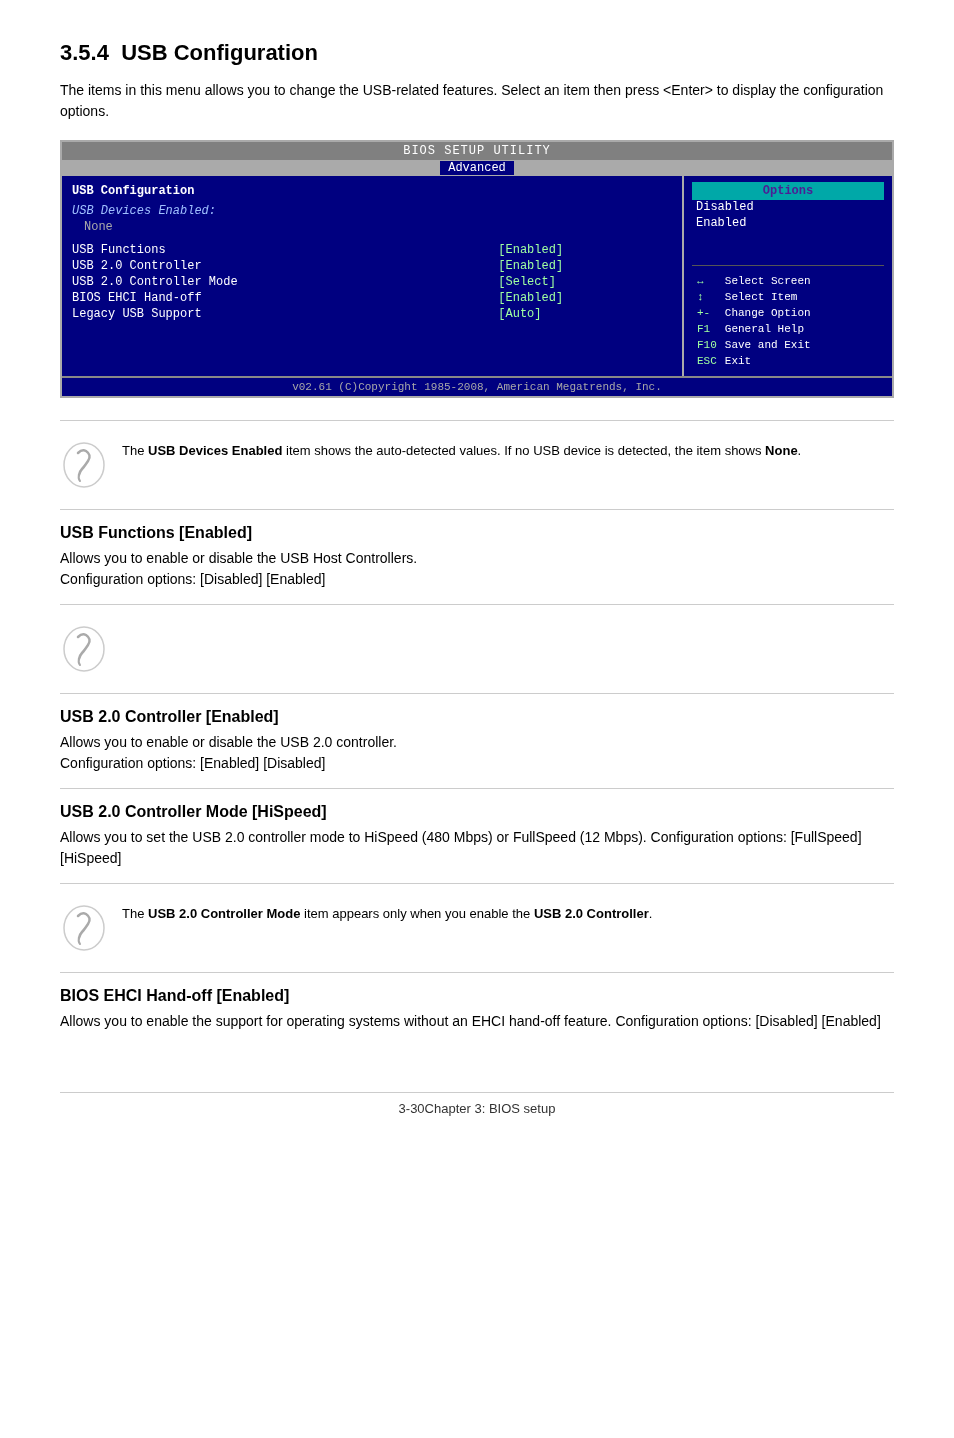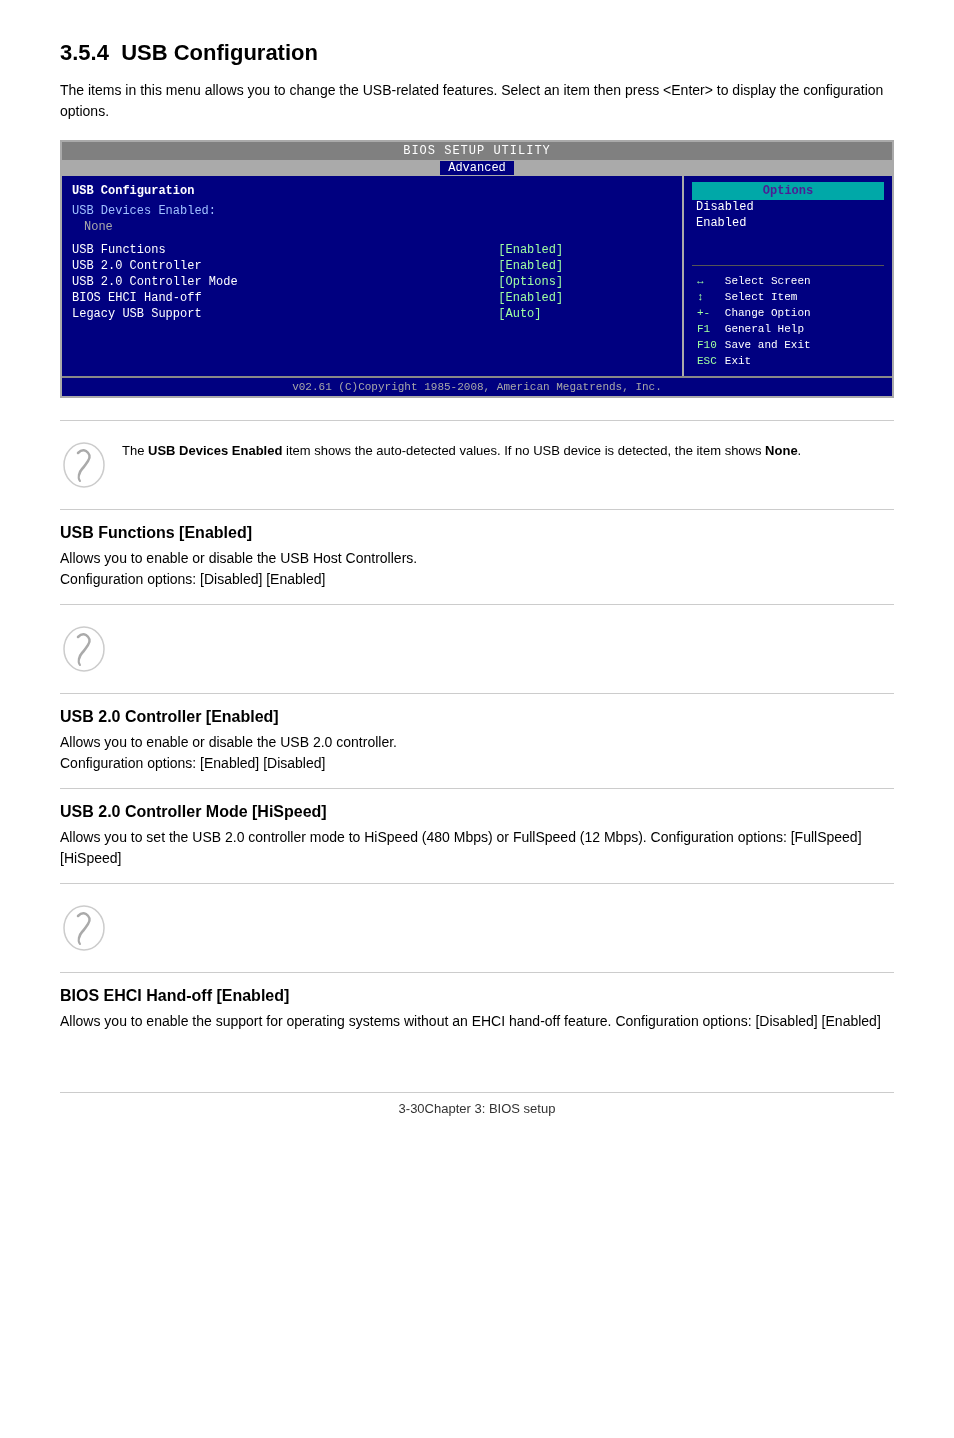--- a/index.html
+++ b/index.html
@@ -64,20 +64,21 @@
       color: #fff;
     }
     .bios-left .section-header {
       font-weight: bold;
       color: #fff;
       margin-bottom: 6px;
     }
     .bios-left .sub-section {
       color: #a0c0ff;
       margin-bottom: 2px;
+      font-style: italic;
     }
     .bios-left .item-none {
       color: #aaa;
       padding-left: 12px;
       margin-bottom: 8px;
     }
     .bios-left table {
       border-collapse: collapse;
       width: 100%;
     }
@@ -206,21 +207,21 @@
             <tr>
           <td>USB Functions</td>
           <td class="val">[Enabled]</td>
         </tr>
         <tr>
           <td>USB 2.0 Controller</td>
           <td class="val">[Enabled]</td>
         </tr>
         <tr>
           <td>USB 2.0 Controller Mode</td>
-          <td class="val">[Options]</td>
+          <td class="val">[Select]</td>
         </tr>
         <tr>
           <td>BIOS EHCI Hand-off</td>
           <td class="val">[Enabled]</td>
         </tr>
         <tr>
           <td>Legacy USB Support</td>
           <td class="val">[Auto]</td>
         </tr>
       </tbody>
@@ -308,20 +309,23 @@
 </p>
 
 <div class="note-box">
   <div class="note-icon">
     <svg viewBox="0 0 48 48" width="48" height="48">
       <ellipse cx="24" cy="24" rx="20" ry="22" fill="none" stroke="#ccc" stroke-width="1.5"></ellipse>
       <path d="M18 12 Q22 8 26 10 Q32 14 28 20 Q24 26 22 28 Q20 30 19 34" fill="none" stroke="#aaa" stroke-width="2.5" stroke-linecap="round"></path>
       <path d="M19 34 Q18 38 20 40" fill="none" stroke="#aaa" stroke-width="2" stroke-linecap="round"></path>
     </svg>
   </div>
+  <div class="note-text">
+    The <strong>USB 2.0 Controller Mode</strong> item appears only when you enable the <strong>USB 2.0 Controller</strong>.
+  </div>
 </div>
 
 <h2 class="func-heading">BIOS EHCI Hand-off [Enabled]</h2>
 <p class="func-desc">
   Allows you to enable the support for operating systems without an EHCI hand-off feature. Configuration options: [Disabled] [Enabled]
 </p>
 
 <div class="page-footer">
   <span>3-30</span>
   <span>Chapter 3: BIOS setup</span>

